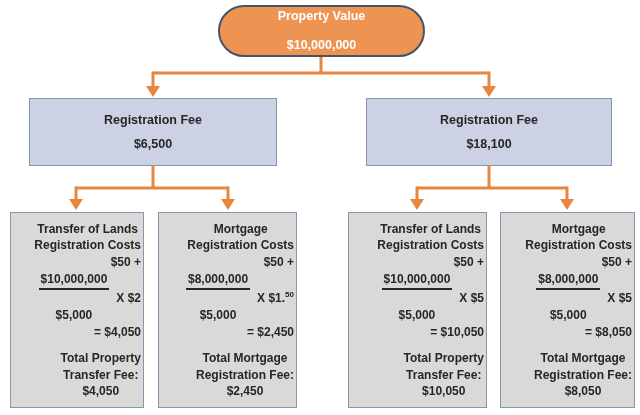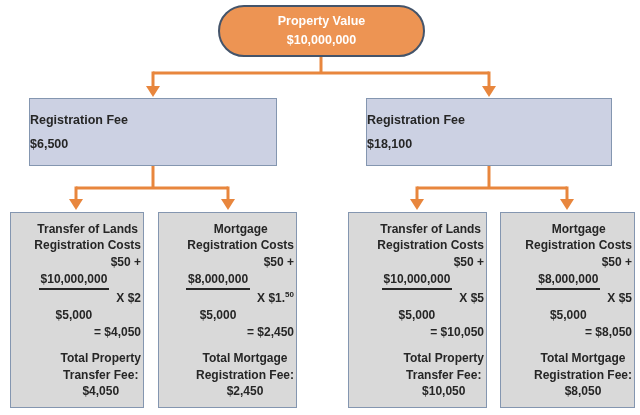--- a/index.html
+++ b/index.html
@@ -16,28 +16,28 @@
     position:relative;width:640px;height:415px;background:#ffffff;
     font-family:"Liberation Sans",sans-serif;color:var(--text);
     overflow:hidden;
   }
   .connector-svg{position:absolute;left:0;top:0;width:640px;height:415px;pointer-events:none;}
 
   .pill{
     position:absolute;left:218px;top:5px;width:207px;height:52px;
     background:var(--orange_fill);border:2px solid var(--pill_border);
     border-radius:27px;box-sizing:border-box;
-    display:flex;flex-direction:column;align-items:center;justify-content:center;
+    display:flex;flex-direction:column;align-items:center;justify-content:space-between;
     color:#ffffff;font-weight:700;font-size:12.5px;line-height:1.5;
   }
 
   .branch{
     position:absolute;top:98px;height:68px;background:var(--blue_fill);
     border:1.5px solid var(--box_border);box-sizing:border-box;
-    display:flex;flex-direction:column;align-items:flex-start;justify-content:center;
+    display:flex;flex-direction:column;align-items:center;justify-content:center;
     font-weight:700;font-size:12.5px;line-height:1.3;text-align:center;
   }
   .branch-left{left:29px;width:248px;}
   .branch-right{left:366px;width:246px;}
   .branch .value{margin-top:8px;}
 
   .leaf{
     position:absolute;top:212px;height:196px;background:var(--gray_fill);
     border:1.5px solid var(--box_border);box-sizing:border-box;
     display:flex;flex-direction:column;align-items:flex-end;justify-content:space-between;

